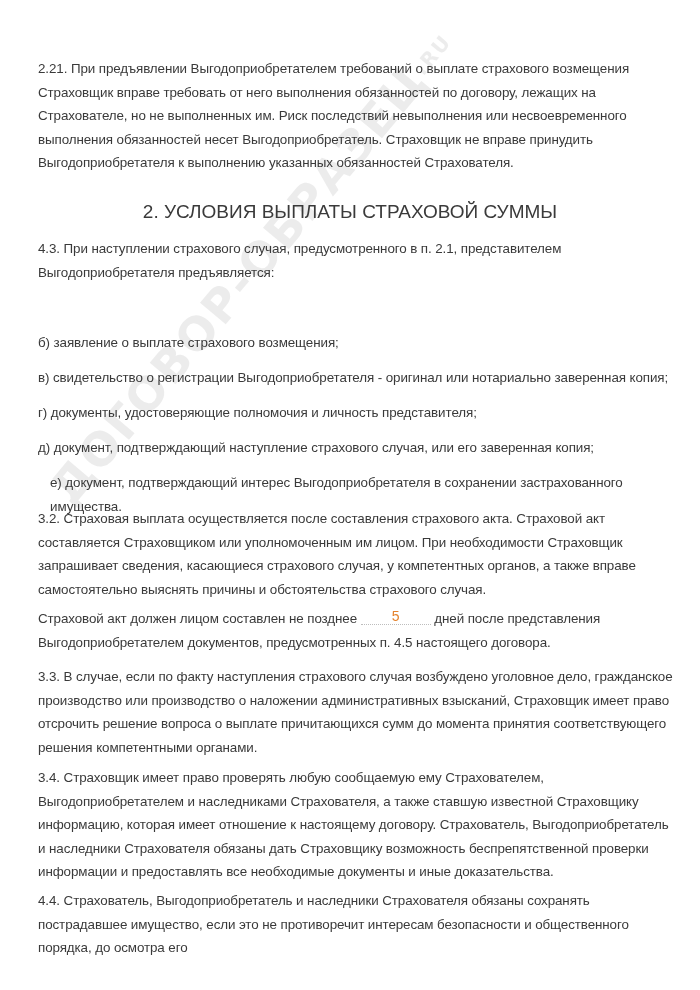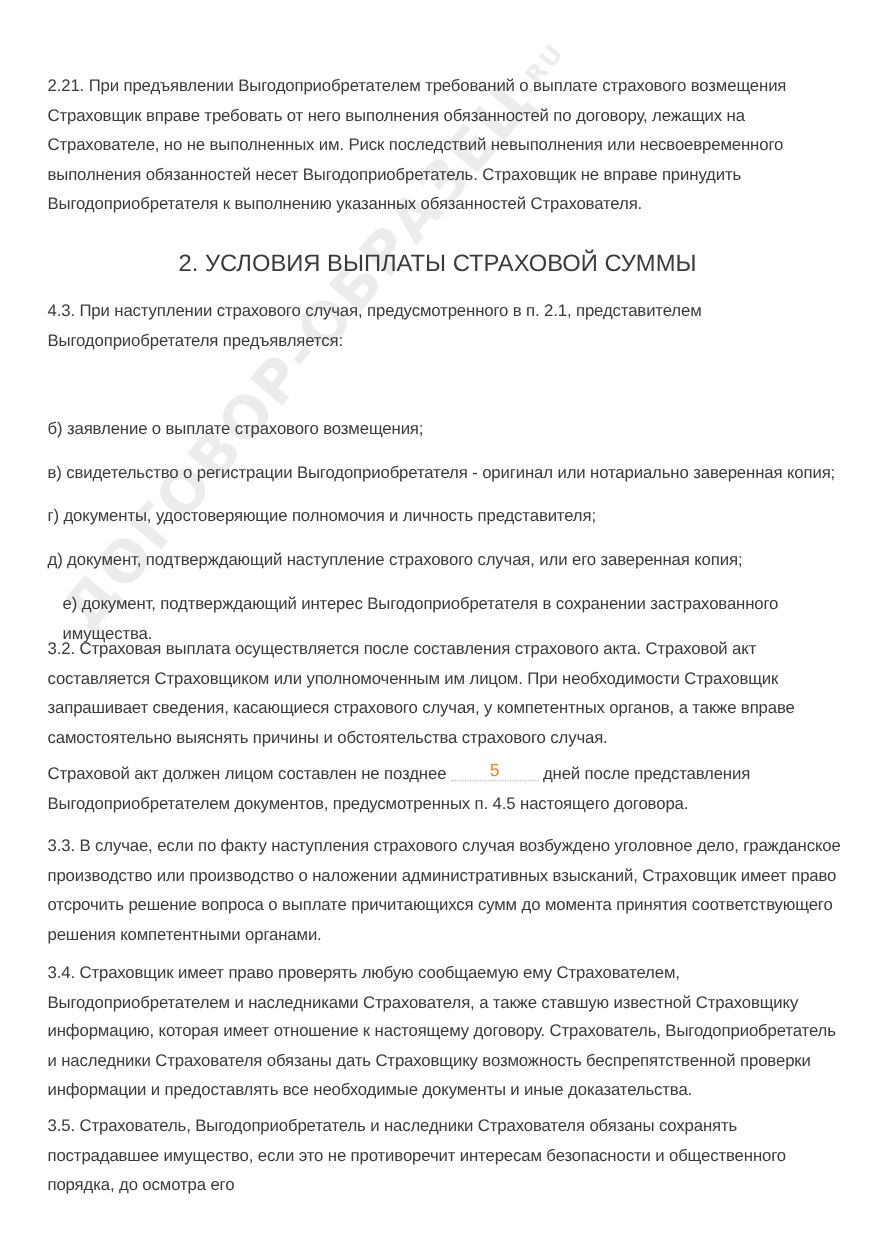--- a/index.html
+++ b/index.html
@@ -92,15 +92,15 @@
   <p class="para" style="top:471px;margin-left:12px;">е) документ, подтверждающий интерес Выгодоприобретателя в сохранении застрахованного имущества.</p>
 
   <p class="para" style="top:507px;">3.2. Страховая выплата осуществляется после составления страхового акта. Страховой акт составляется Страховщиком или уполномоченным им лицом. При необходимости Страховщик запрашивает сведения, касающиеся страхового случая, у компетентных органов, а также вправе самостоятельно выяснять причины и обстоятельства страхового случая.</p>
 
   <p class="para" style="top:607px;"><span>Страховой акт должен лицом составлен не позднее</span> <span class="blank">5</span> <span>дней после представления Выгодоприобретателем документов, предусмотренных п. 4.5 настоящего договора.</span></p>
 
   <p class="para" style="top:665px;">3.3. В случае, если по факту наступления страхового случая возбуждено уголовное дело, гражданское производство или производство о наложении административных взысканий, Страховщик имеет право отсрочить решение вопроса о выплате причитающихся сумм до момента принятия соответствующего решения компетентными органами.</p>
 
   <p class="para" style="top:766px;">3.4. Страховщик имеет право проверять любую сообщаемую ему Страхователем, Выгодоприобретателем и наследниками Страхователя, а также ставшую известной Страховщику информацию, которая имеет отношение к настоящему договору. Страхователь, Выгодоприобретатель и наследники Страхователя обязаны дать Страховщику возможность беспрепятственной проверки информации и предоставлять все необходимые документы и иные доказательства.</p>
 
-  <p class="para" style="top:889px;">3.5. Страхователь, Выгодоприобретатель и наследники Страхователя обязаны сохранять пострадавшее имущество, если это не противоречит интересам безопасности и общественного порядка, до осмотра его</p>
+  <p class="para" style="top:889px;">4.4. Страхователь, Выгодоприобретатель и наследники Страхователя обязаны сохранять пострадавшее имущество, если это не противоречит интересам безопасности и общественного порядка, до осмотра его</p>
 
 </div>
 
 </body></html>

